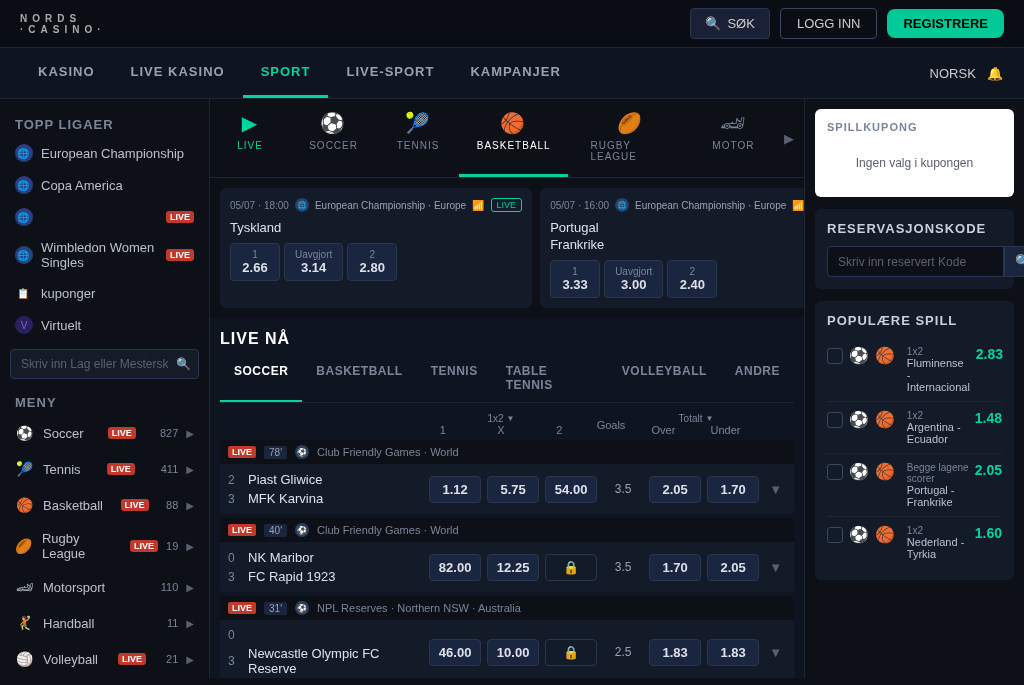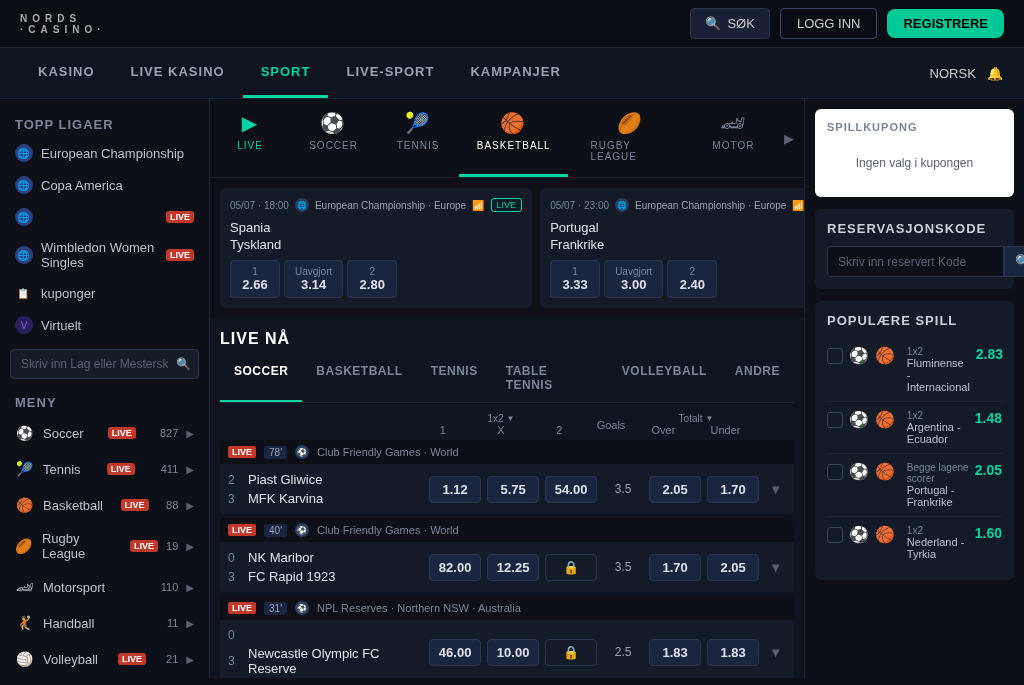--- a/index.html
+++ b/index.html
@@ -274,42 +274,41 @@
 
       <div class="match-card">
         <div class="match-card-header">
           <span class="match-time">05/07 · 18:00</span>
           <span class="league-icon">🌐</span>
           <span class="match-league">European Championship · Europe</span>
           <span class="signal-icon">📶</span>
           <span class="live-indicator">LIVE</span>
         </div>
         <div class="match-teams">
-          <div class="team-name">Spania</div>
           <div class="team-name">Tyskland</div>
         </div>
         <div class="match-odds">
           <div class="odd-btn">
             <span class="odd-label">1</span>
             <span class="odd-value">2.66</span>
           </div>
           <div class="odd-btn">
             <span class="odd-label">Uavgjort</span>
             <span class="odd-value">3.14</span>
           </div>
           <div class="odd-btn">
             <span class="odd-label">2</span>
             <span class="odd-value">2.80</span>
           </div>
         </div>
       </div>
 
       <div class="match-card">
         <div class="match-card-header">
-          <span class="match-time">05/07 · 23:00</span>
+          <span class="match-time">05/07 · 16:00</span>
           <span class="league-icon">🌐</span>
           <span class="match-league">European Championship · Europe</span>
           <span class="signal-icon">📶</span>
 
         </div>
         <div class="match-teams">
           <div class="team-name">Portugal</div>
           <div class="team-name">Frankrike</div>
         </div>
         <div class="match-odds">

